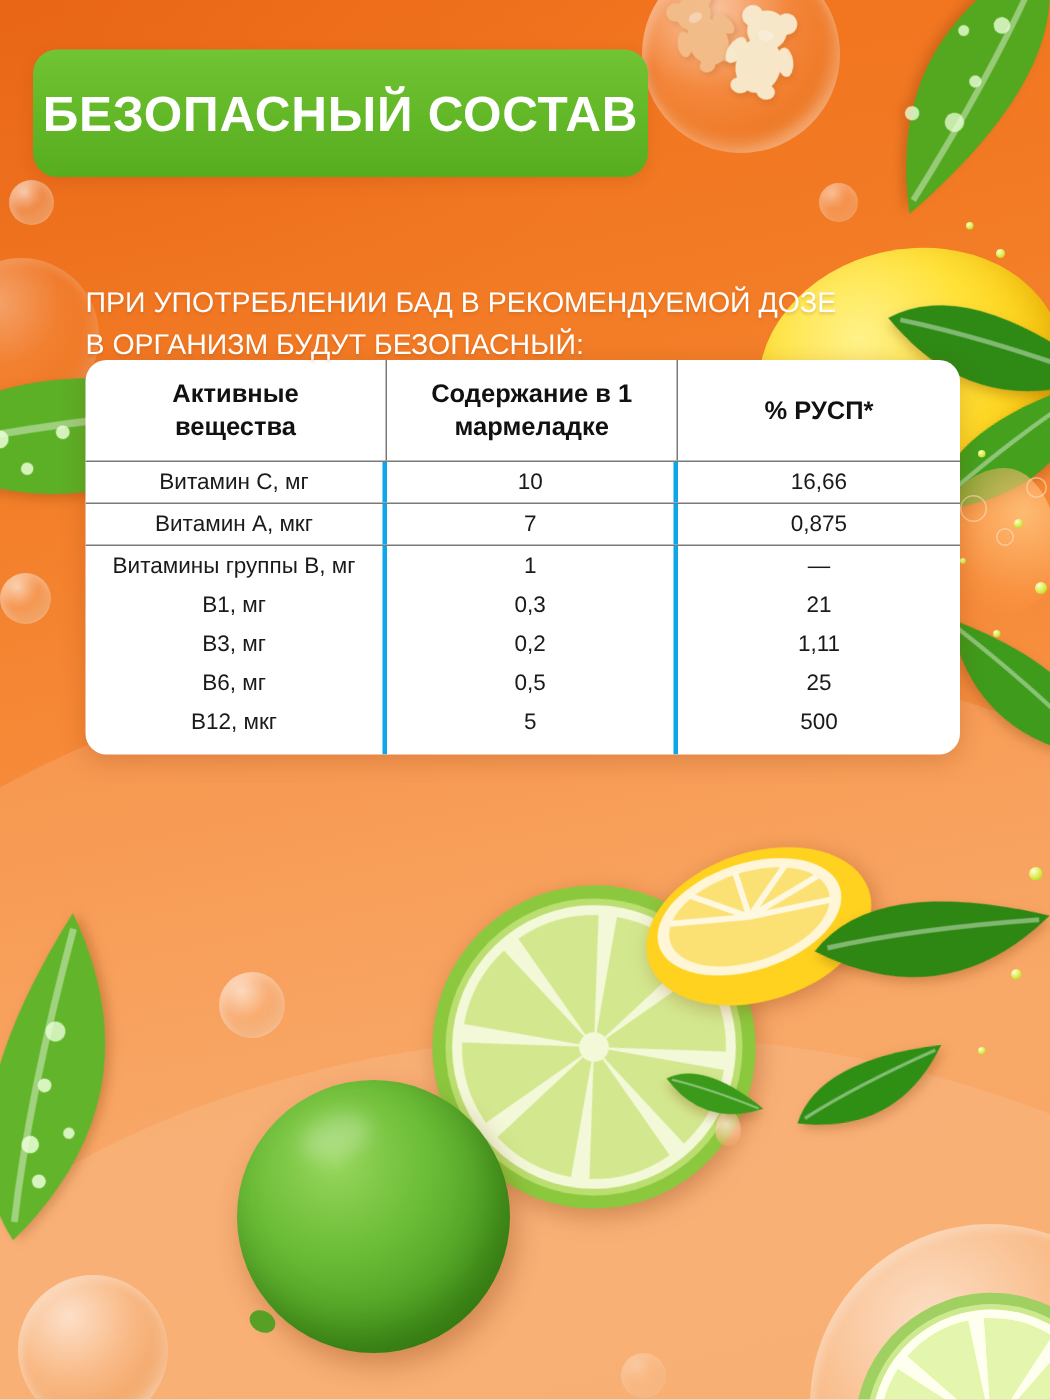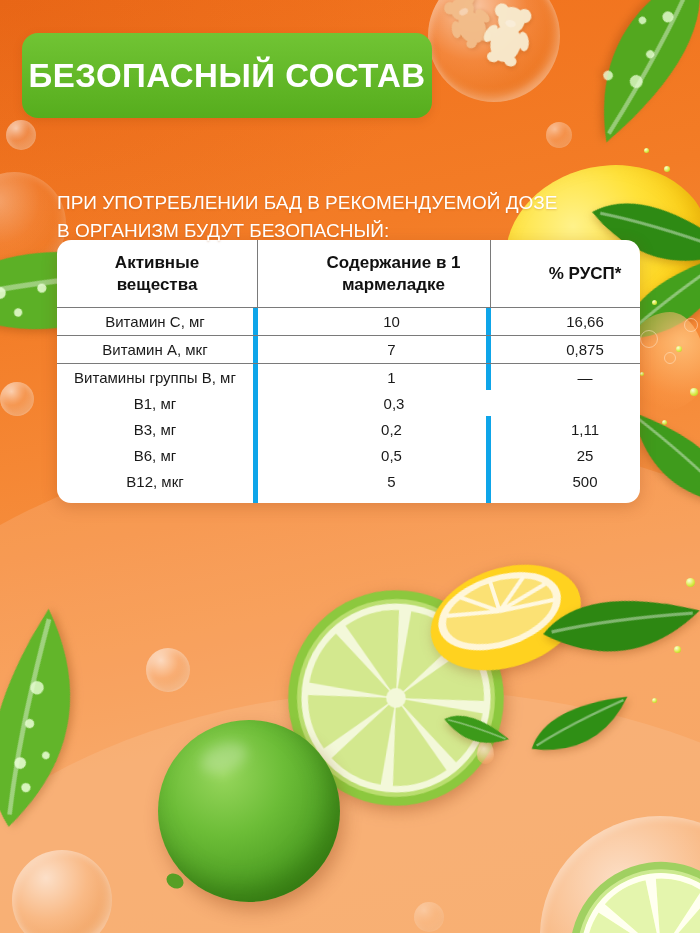--- a/index.html
+++ b/index.html
@@ -41,29 +41,29 @@
     background:radial-gradient(circle at 70% 30%, rgba(255,195,125,.85), rgba(255,160,80,.30) 60%, rgba(255,160,80,0) 78%);}
 
   .banner{position:absolute;left:22px;top:33px;width:410px;height:85px;border-radius:16px;z-index:6;
     background:linear-gradient(180deg,#71c434,#56ad1d);display:flex;align-items:center;justify-content:center;
     box-shadow:0 3px 10px rgba(150,60,0,.18);}
   .banner h1{margin:0;color:#fff;font-size:33px;font-weight:bold;letter-spacing:.5px;text-align:right;}
   .intro{position:absolute;left:57px;top:153px;z-index:6;color:#fff;font-weight:normal;font-size:19px;line-height:28px;text-shadow:0 1px 2px rgba(160,70,0,.25);margin-top:36px;}
 
   .table-card{position:absolute;left:57px;top:240px;width:583px;z-index:5;background:#fff;border-radius:14px;
     overflow:hidden;box-shadow:0 4px 16px rgba(130,45,0,.22);}
-  .thead,.tr{display:grid;grid-template-columns:201px 194px 1fr;gap:39px;}
+  .thead,.tr{display:grid;grid-template-columns:201px 194px 1fr;}
   .thead{height:67px;border-bottom:1px solid #7a7a7a;}
   .th{display:flex;align-items:center;justify-content:center;text-align:center;font-weight:bold;font-size:17px;
     color:#111;padding:0 16px;line-height:1.25;border-right:1px solid #7a7a7a;}
   .th:last-child{border-right:none;}
   .tr{height:26px;}
   .tr.lined{height:27px;border-bottom:1px solid #7a7a7a;}
   .tr.filler{height:9px;}
-  .td{display:flex;align-items:center;justify-content:center;font-size:15px;color:#1a1a1a;border-right:5px solid #0ea5e9;}
+  .td{display:flex;align-items:center;justify-content:center;font-size:15px;color:#1a1a1a;border-right:3px solid #0ea5e9;}
   .td:last-child{border-right:none;}
 
   .footnote{position:absolute;left:57px;top:533px;width:583px;height:57px;z-index:5;
     background:rgba(255,238,225,.72);border-radius:12px;display:flex;align-items:center;justify-content:center;
     color:#2b2b2b;font-size:16px;box-shadow:0 2px 8px rgba(150,60,0,.12);}
 </style>
 </head>
 <body>
 
 <div class="canvas">
@@ -266,20 +266,21 @@
       <div class="td">0,875</div>
     </div>
     <div class="tr">
       <div class="td">Витамины группы B, мг</div>
       <div class="td">1</div>
       <div class="td">—</div>
     </div>
     <div class="tr">
       <div class="td">B1, мг</div>
       <div class="td">0,3</div>
+      <div class="td">21</div>
     </div>
     <div class="tr">
       <div class="td">B3, мг</div>
       <div class="td">0,2</div>
       <div class="td">1,11</div>
     </div>
     <div class="tr">
       <div class="td">B6, мг</div>
       <div class="td">0,5</div>
       <div class="td">25</div>

